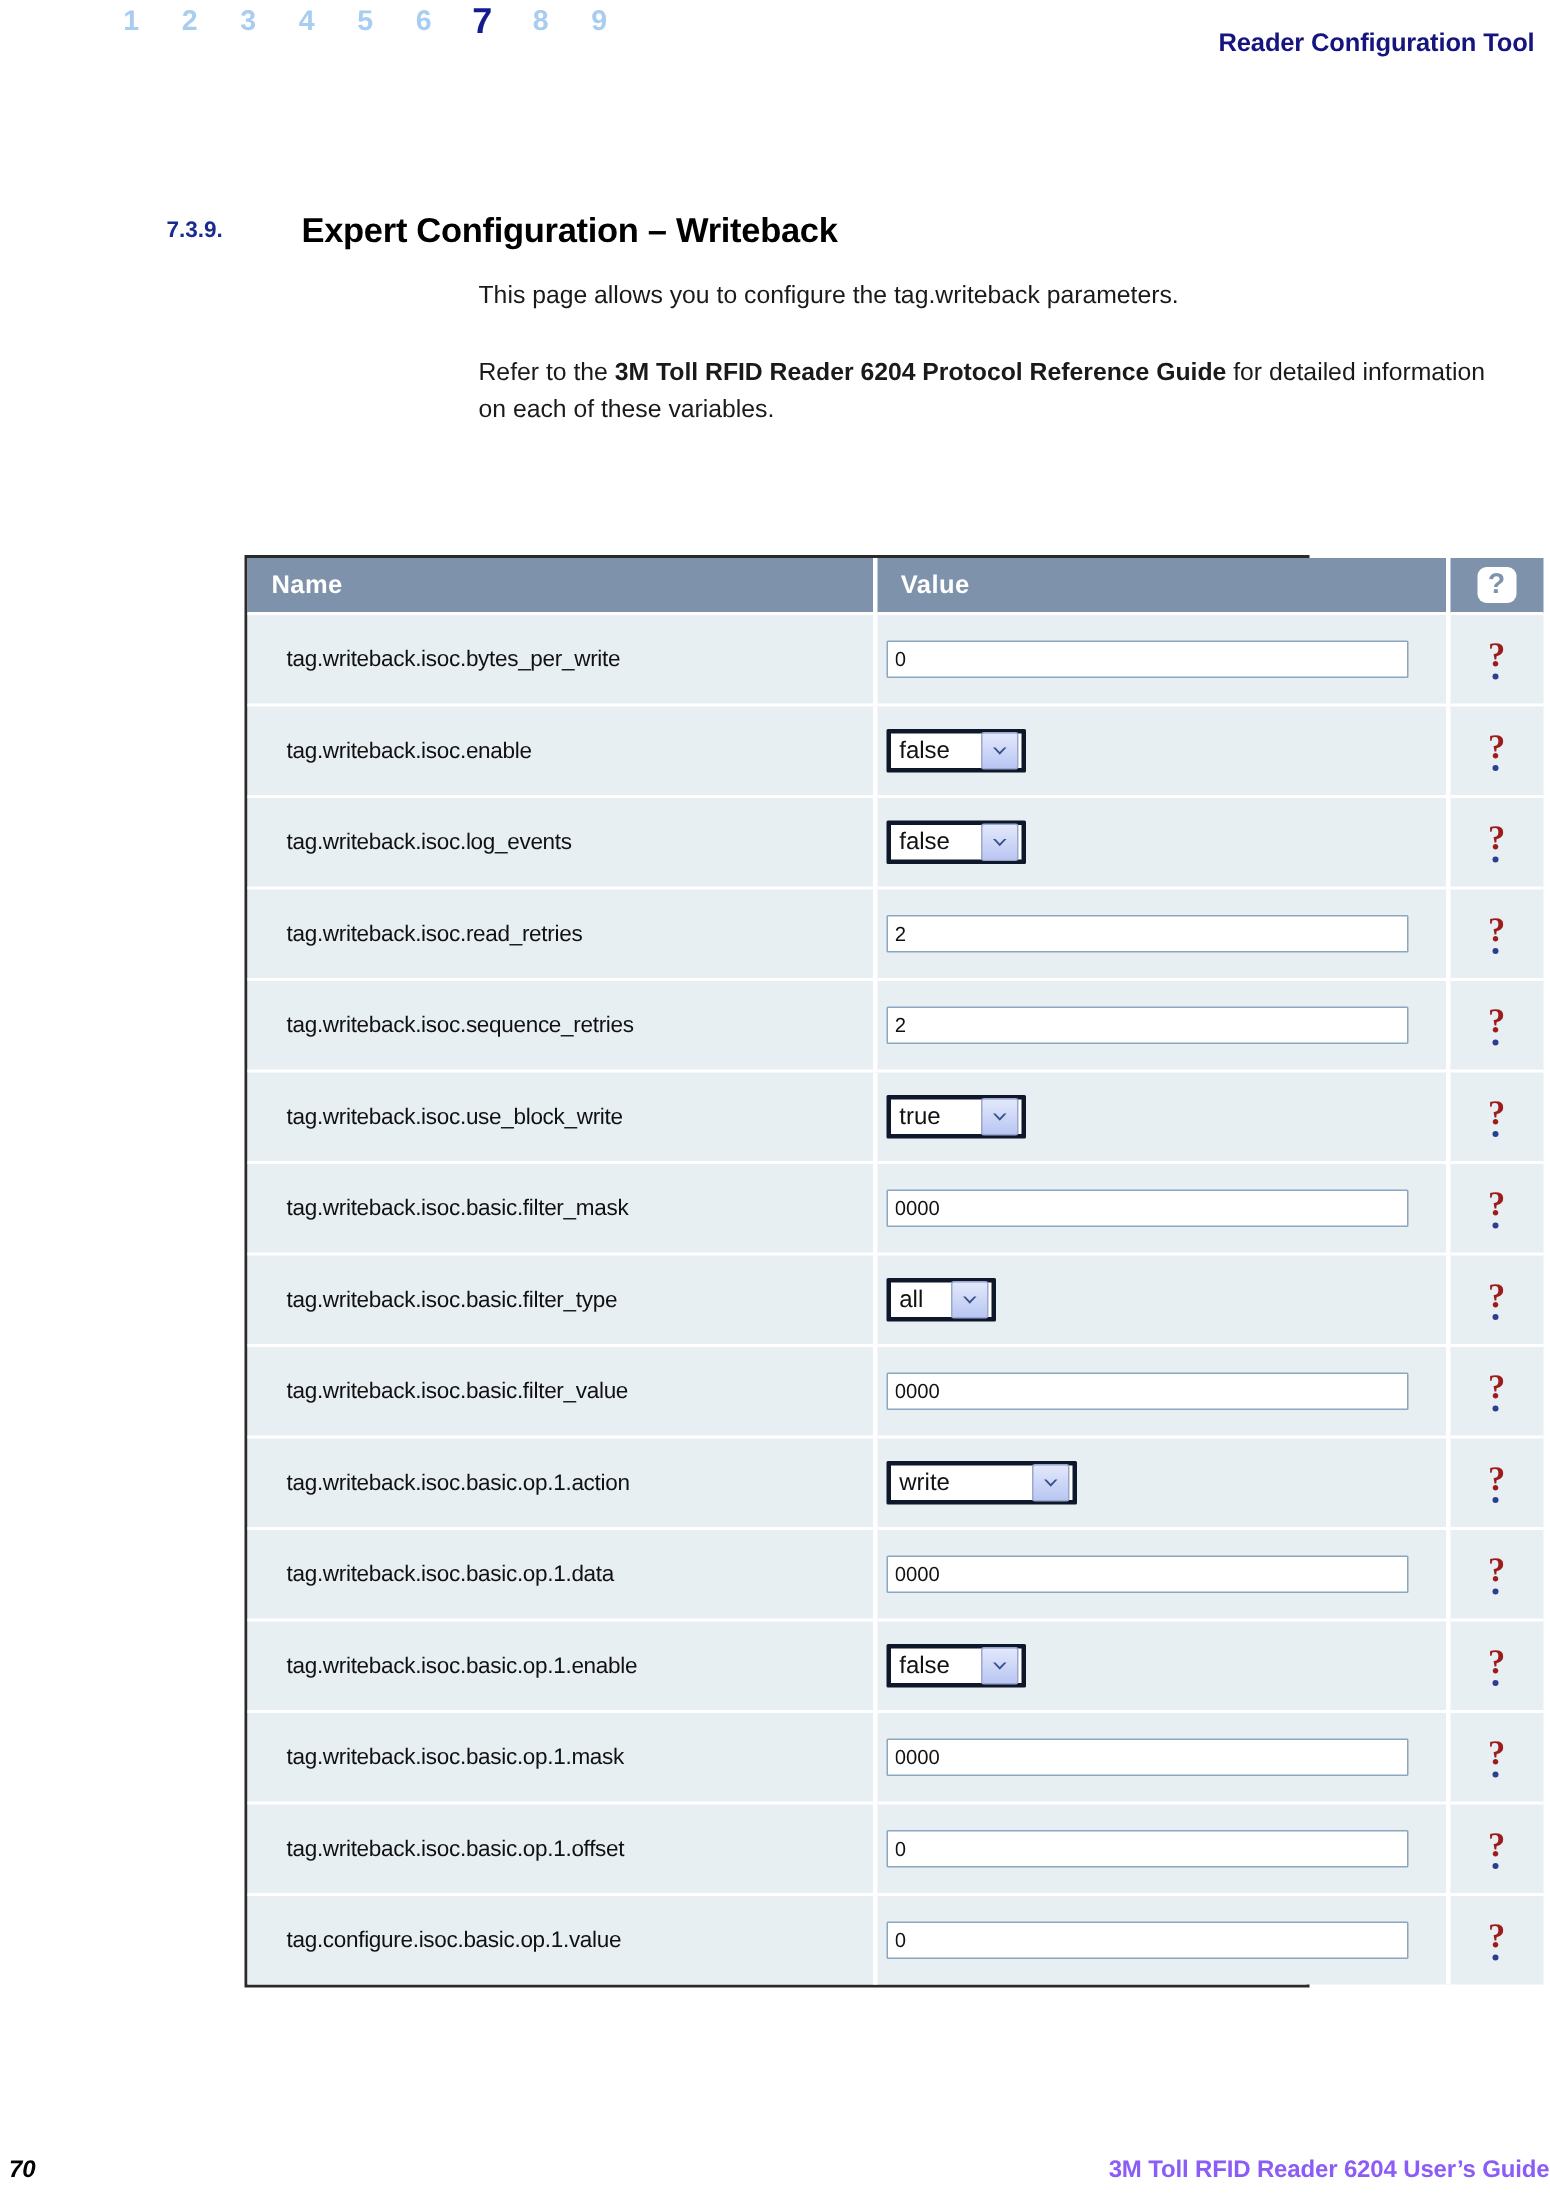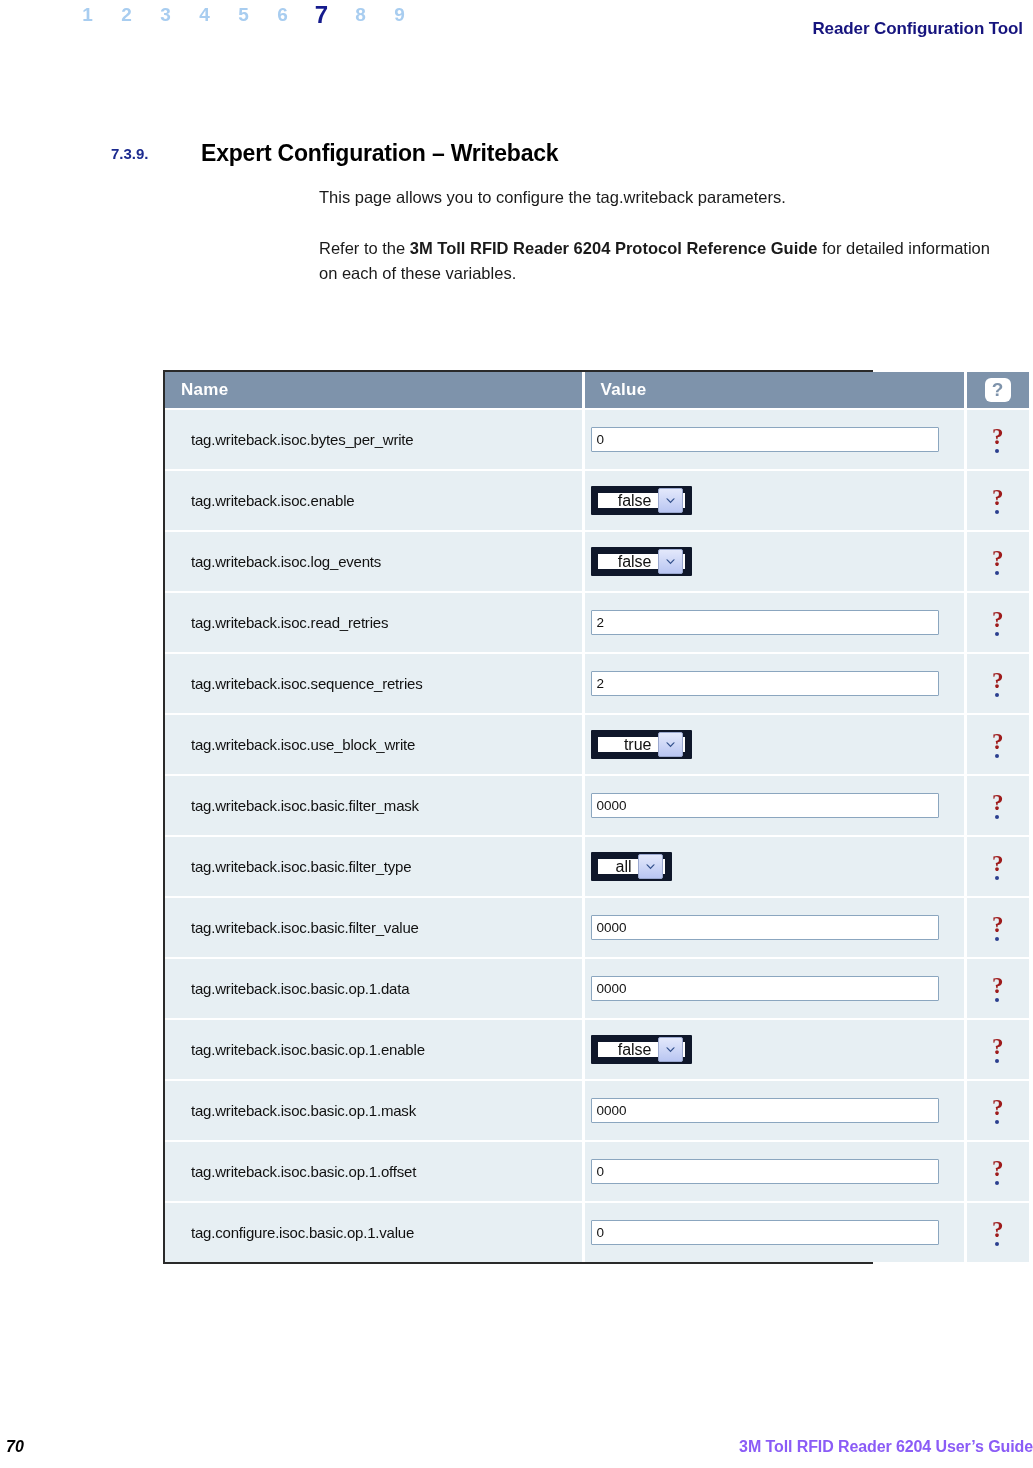--- a/index.html
+++ b/index.html
@@ -169,27 +169,26 @@
     font-size: 13.5px;
     color: #111111;
     padding: 0 5px;
     outline: none;
     border-radius: 1px;
   }
 
   .sel-wrap {
     display: inline-flex;
     align-items: center;
-    border: 7px solid #0f172a;
+    border: 3px solid #0f172a;
     background: #ffffff;
     height: 29px;
     box-sizing: border-box;
     border-radius: 1px;
     padding: 0 2px 0 6px;
-    text-align: right;
   }
   .sel-wrap .sel-text {
     font-size: 16px;
     color: #111111;
     line-height: 27px;
     white-space: nowrap;
   }
   .sel-wrap .sel-btn {
     width: 23px;
     height: 23px;
@@ -380,20 +379,34 @@
         </tr>
         <tr>
           <td>
             <div class="param-name">tag.writeback.isoc.basic.filter_value</div>
           </td>
           <td class="value-cell"><input type="text" class="txt-input" value="0000" style=""></td>
           <td class="td-help"><span class="help-q"><span class="q-mark">?</span><span class="q-dot"></span></span></td>
         </tr>
         <tr>
           <td>
+            <div class="param-name">tag.writeback.isoc.basic.op.1.action</div>
+          </td>
+          <td class="value-cell"><div class="sel-wrap sw-write">
+              <span class="sel-text">write</span>
+              <span class="sel-btn">
+                <svg width="11" height="8" viewBox="0 0 11 8">
+                  <path d="M1 1.4 L5.5 6.2 L10 1.4 L8.4 1.4 L5.5 4.4 L2.6 1.4 Z" fill="#34518c"></path>
+                </svg>
+              </span>
+            </div></td>
+          <td class="td-help"><span class="help-q"><span class="q-mark">?</span><span class="q-dot"></span></span></td>
+        </tr>
+        <tr>
+          <td>
             <div class="param-name">tag.writeback.isoc.basic.op.1.data</div>
           </td>
           <td class="value-cell"><input type="text" class="txt-input" value="0000" style=""></td>
           <td class="td-help"><span class="help-q"><span class="q-mark">?</span><span class="q-dot"></span></span></td>
         </tr>
         <tr>
           <td>
             <div class="param-name">tag.writeback.isoc.basic.op.1.enable</div>
           </td>
           <td class="value-cell"><div class="sel-wrap sw-false">

